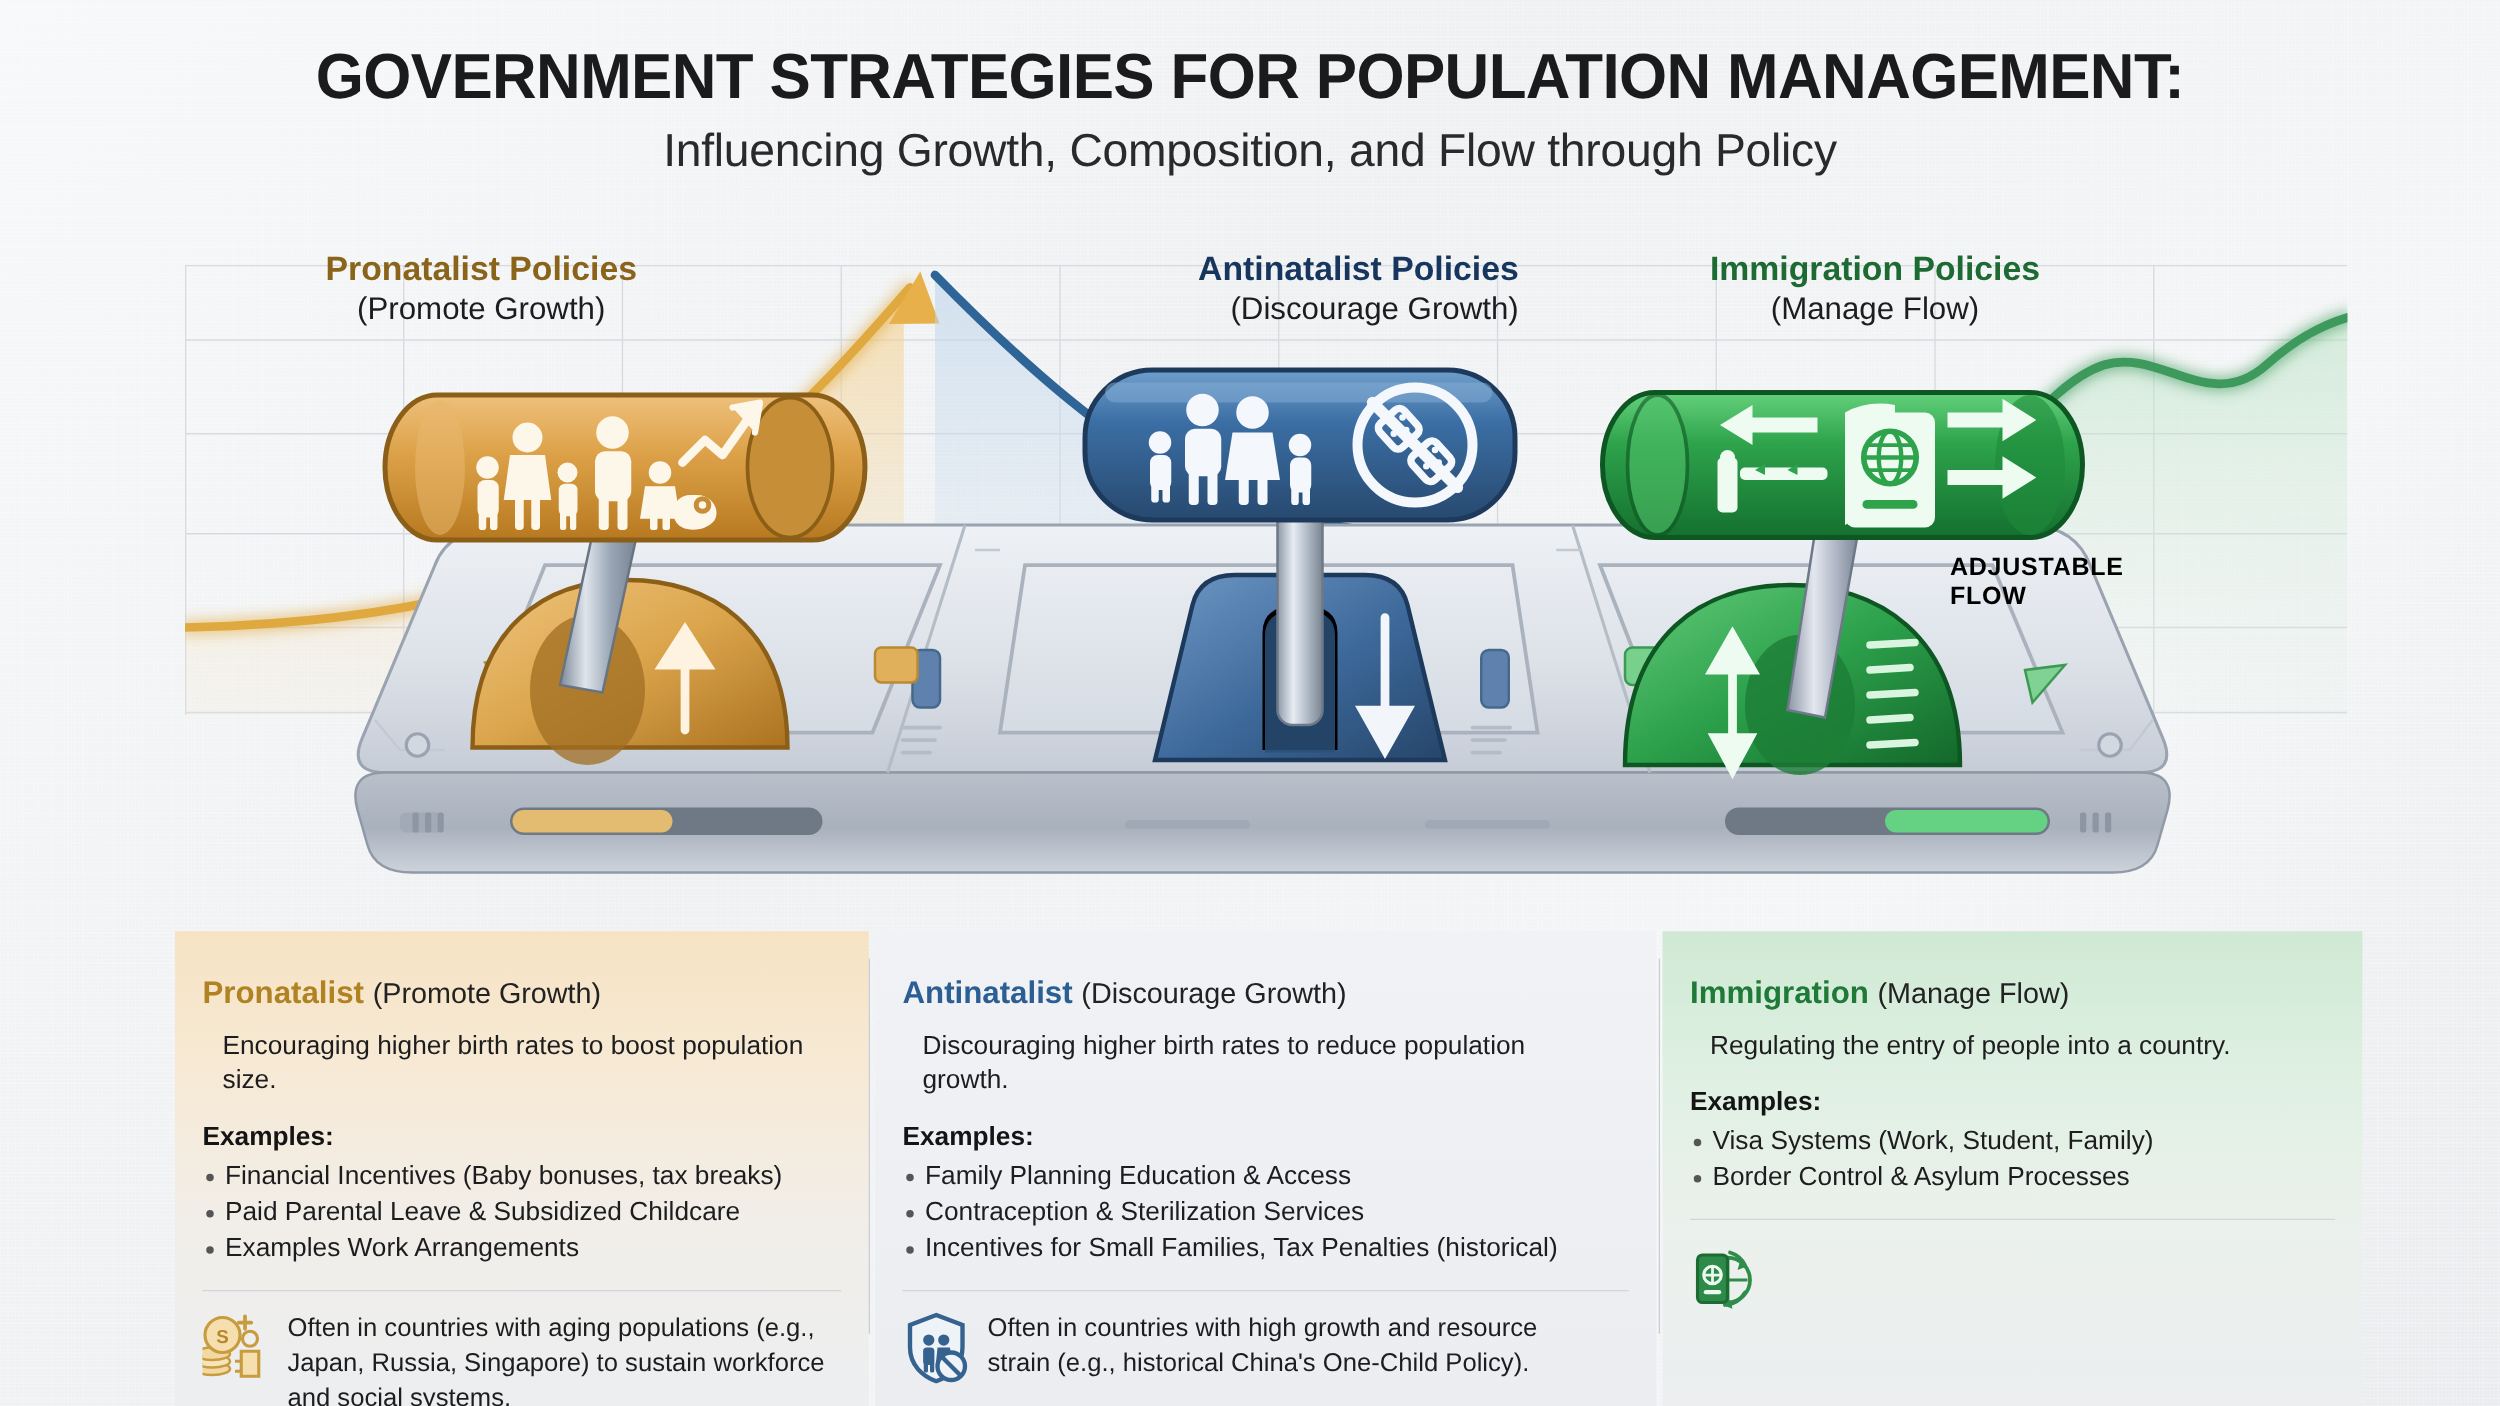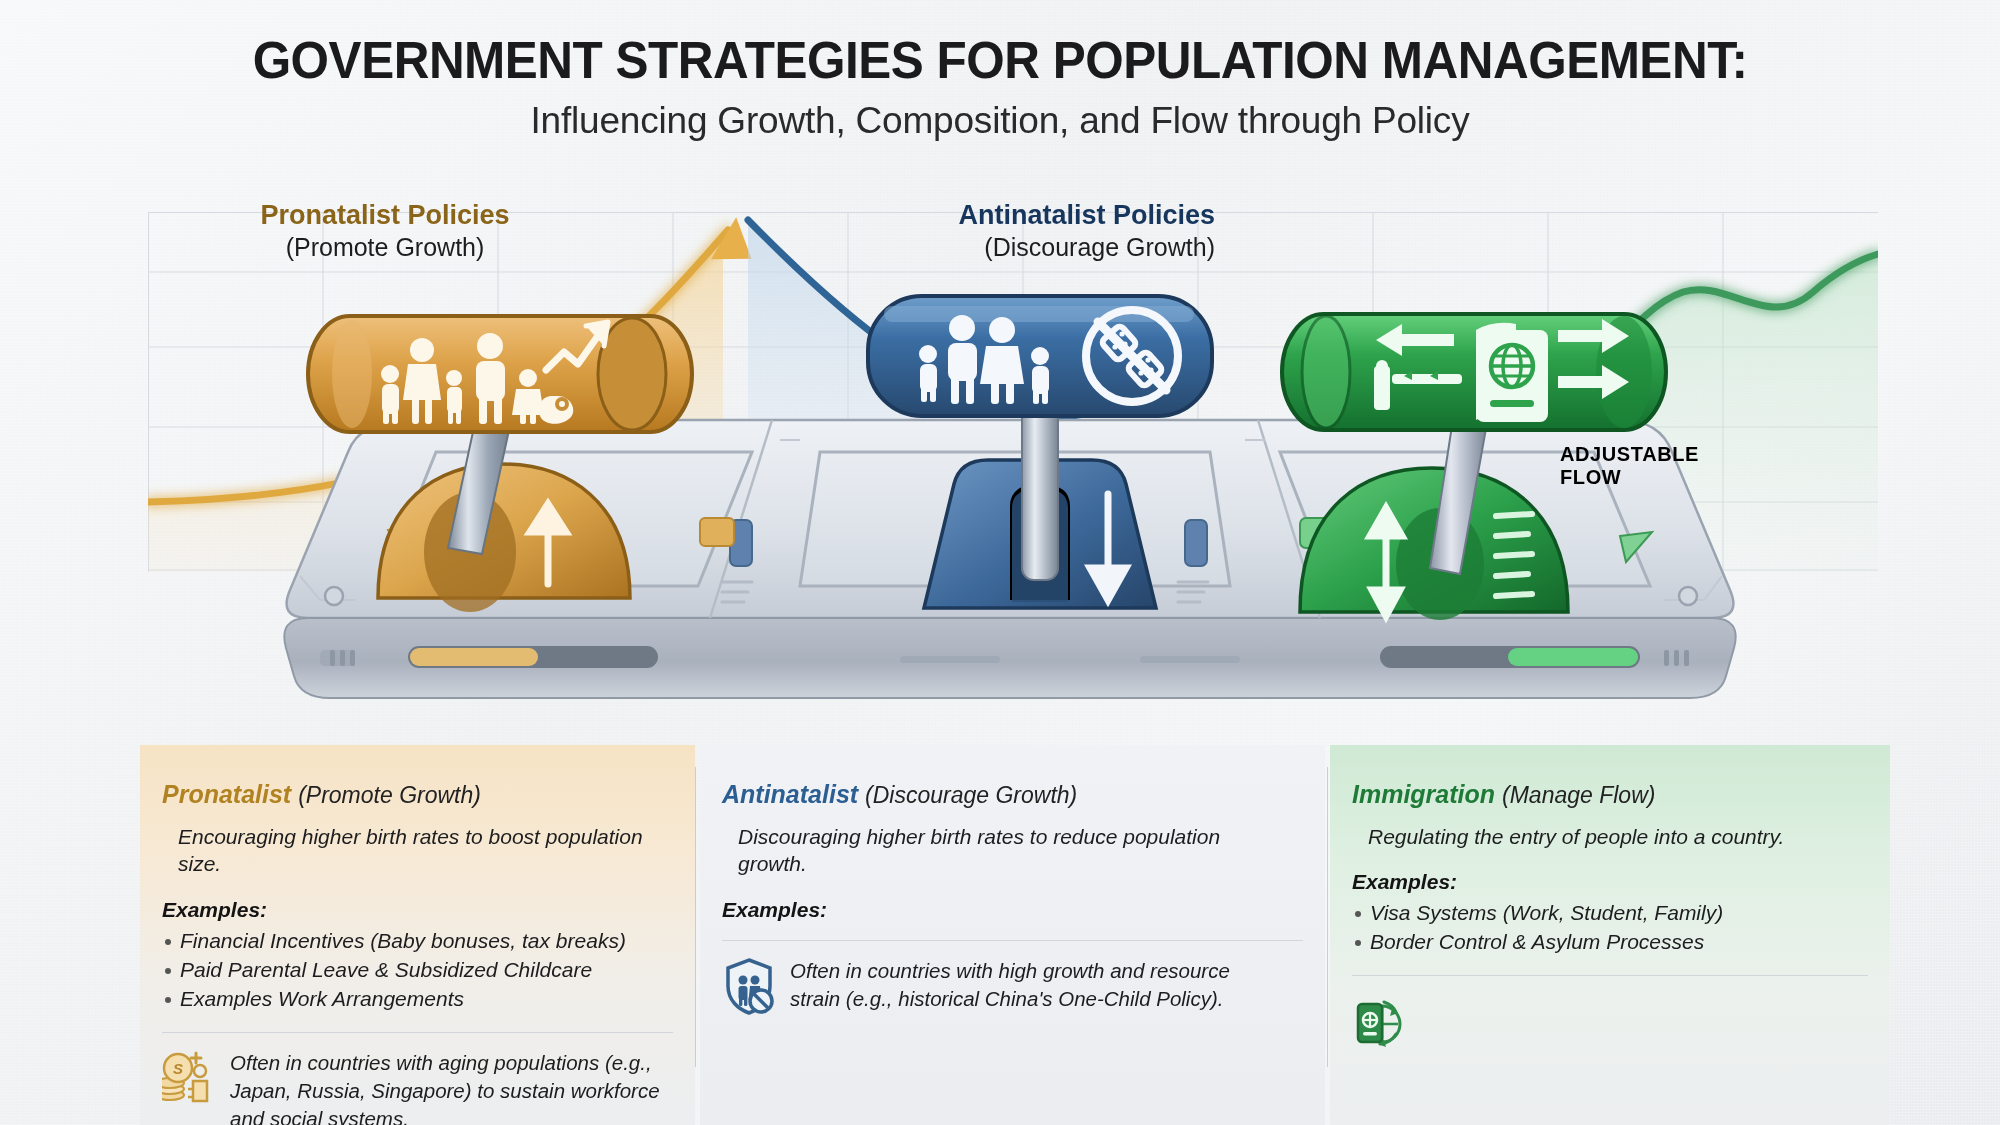--- a/index.html
+++ b/index.html
@@ -63,21 +63,21 @@
   #lv1{left:850px;top:268px;width:380px;height:420px;}
   #lv2{left:1290px;top:268px;width:400px;height:420px;}
 
   .adjlabel{
     position:absolute;left:1560px;top:443px;z-index:8;
     font-size:20px;font-weight:bold;letter-spacing:.6px;color:#000000;
     line-height:1.16;
   }
 
   
-  .panels{position:absolute;left:0;top:745px;width:1930px;height:380px;z-index:3;font-style:italic;}
+  .panels{position:absolute;left:0;top:745px;width:1930px;height:380px;z-index:3;}
   .panel{position:absolute;top:0;height:380px;padding:0;}
   #p0{left:140px;width:555px;}
   #p1{left:700px;width:625px;}
   #p2{left:1330px;width:560px;}
   .tintA{background:linear-gradient(180deg,#f6e3c4 0%,#f7e9d4 28%,#f1eee9 62%,#eceef0 100%);}
   .tintB{background:linear-gradient(180deg,#f0f2f5 0%,#eef0f3 40%,#ebedf0 100%);}
   .tintC{background:linear-gradient(180deg,#cfe9d4 0%,#dff0e2 30%,#ebf1ec 62%,#eceef0 100%);}
   .vdiv{position:absolute;top:22px;width:1px;height:300px;background:#c9ccd2;z-index:5;}
   #vd0{left:695px;}
   #vd1{left:1327px;}
@@ -167,20 +167,24 @@
   </div>
 
   <div class="colheads">
     <div class="colhead" id="ch0">
       <div class="ch-t c-pro" style="color:#8a6419">Pronatalist Policies</div>
       <div class="ch-s">(Promote Growth)</div>
     </div>
     <div class="colhead" id="ch1">
       <div class="ch-t" style="color:#17365d">Antinatalist Policies</div>
       <div class="ch-s">(Discourage Growth)</div>
+    </div>
+    <div class="colhead" id="ch2">
+      <div class="ch-t" style="color:#1d6b33">Immigration Policies</div>
+      <div class="ch-s">(Manage Flow)</div>
     </div>
   </div>
 
   <div class="console">
     <svg viewBox="0 0 1500 330">
       <defs>
         <linearGradient id="deckG" x1="0" y1="0" x2="0" y2="1">
           <stop offset="0%" stop-color="#eef1f5"></stop>
           <stop offset="55%" stop-color="#dde2e9"></stop>
           <stop offset="100%" stop-color="#c6ccd6"></stop>
@@ -501,20 +505,25 @@
       </div>
     </div>
 
     <div class="panel tintB" id="p1">
       <div class="ptitle">
         <span class="c-anti">Antinatalist</span>
         <span class="pt-sub">(Discourage Growth)</span>
       </div>
       <div class="pdesc">Discouraging higher birth rates to reduce population growth.</div>
       <div class="pexh">Examples:</div>
+      <ul class="plist">
+        <li>Family Planning Education &amp; Access</li>
+        <li>Contraception &amp; Sterilization Services</li>
+        <li>Incentives for Small Families, Tax Penalties (historical)</li>
+      </ul>
       <div class="hr"></div>
       <div class="foot">
         <span class="ficon">
           <svg viewBox="0 0 54 58">
             <path d="M27 3 L48 11 v18 c0 14 -10 23 -21 27 C16 52 6 43 6 29 V11 Z" fill="#eef3f8" stroke="#36628f" stroke-width="3.5"></path>
             <g fill="#36628f">
               <circle cx="21" cy="23" r="4.5"></circle>
                 <rect x="16.5" y="29" width="9" height="14" rx="3"></rect>
               <rect x="17" y="40" width="3.4" height="9" rx="1.5"></rect>
                 <rect x="22" y="40" width="3.4" height="9" rx="1.5"></rect>

